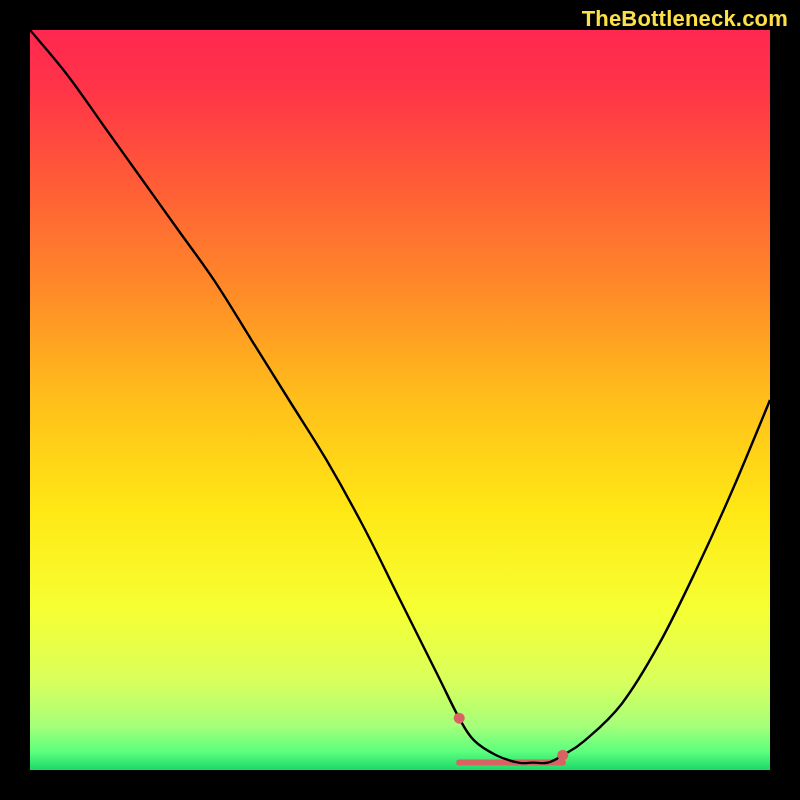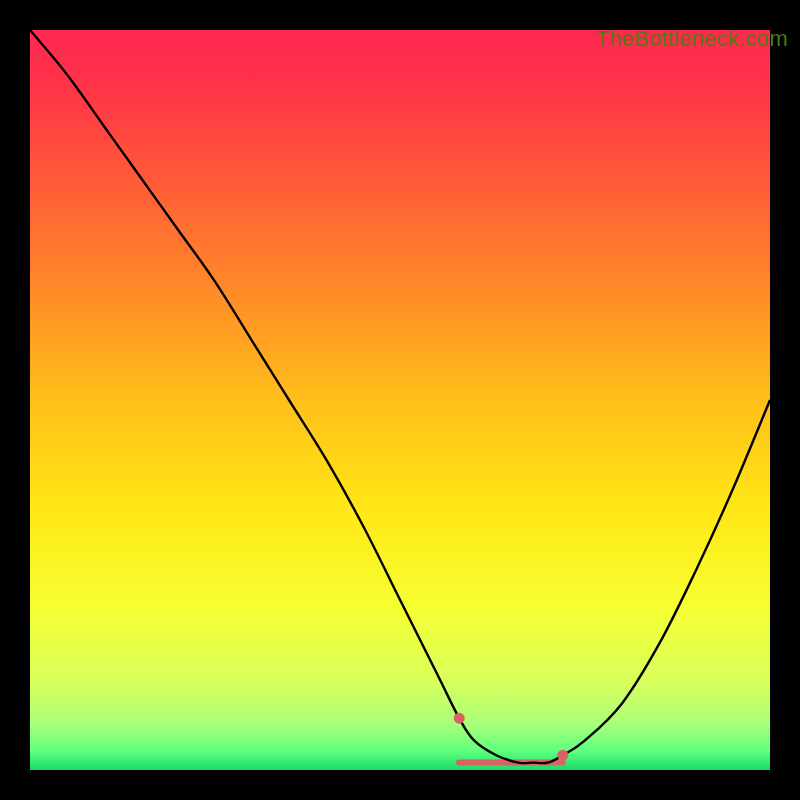--- a/index.html
+++ b/index.html
@@ -14,26 +14,25 @@
   .frame {
     position: relative;
     width: 800px;
     height: 800px;
     background: #000;
   }
   .watermark {
     position: absolute;
     top: 6px;
     right: 12px;
-    color: #4d7c0f;
+    color: #fde047;
     font-size: 22px;
-    font-weight: 400;
+    font-weight: 700;
     letter-spacing: 0.2px;
     z-index: 10;
-    margin-top: 20px;
   }
   .plot {
     position: absolute;
     left: 30px;
     top: 30px;
     width: 740px;
     height: 740px;
   }
   .plot svg {
     display: block;

